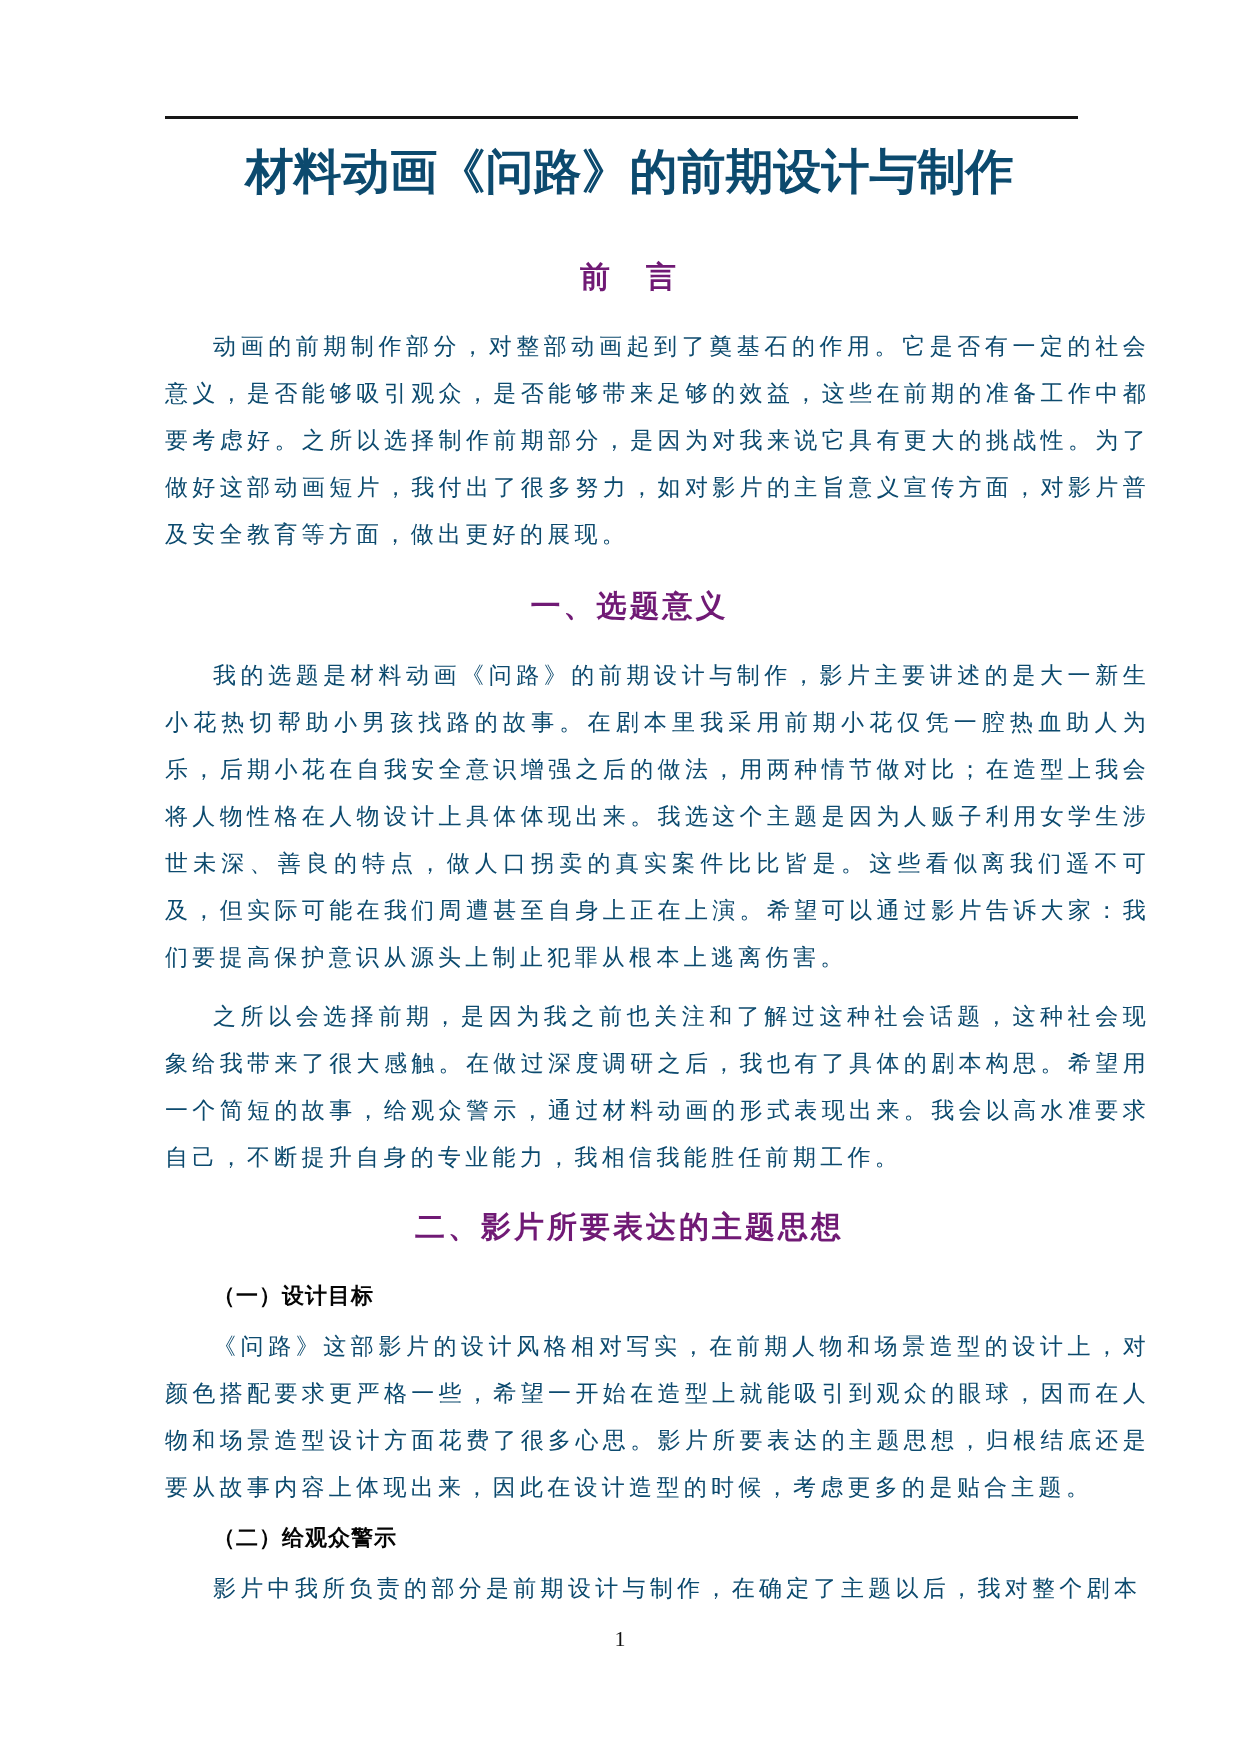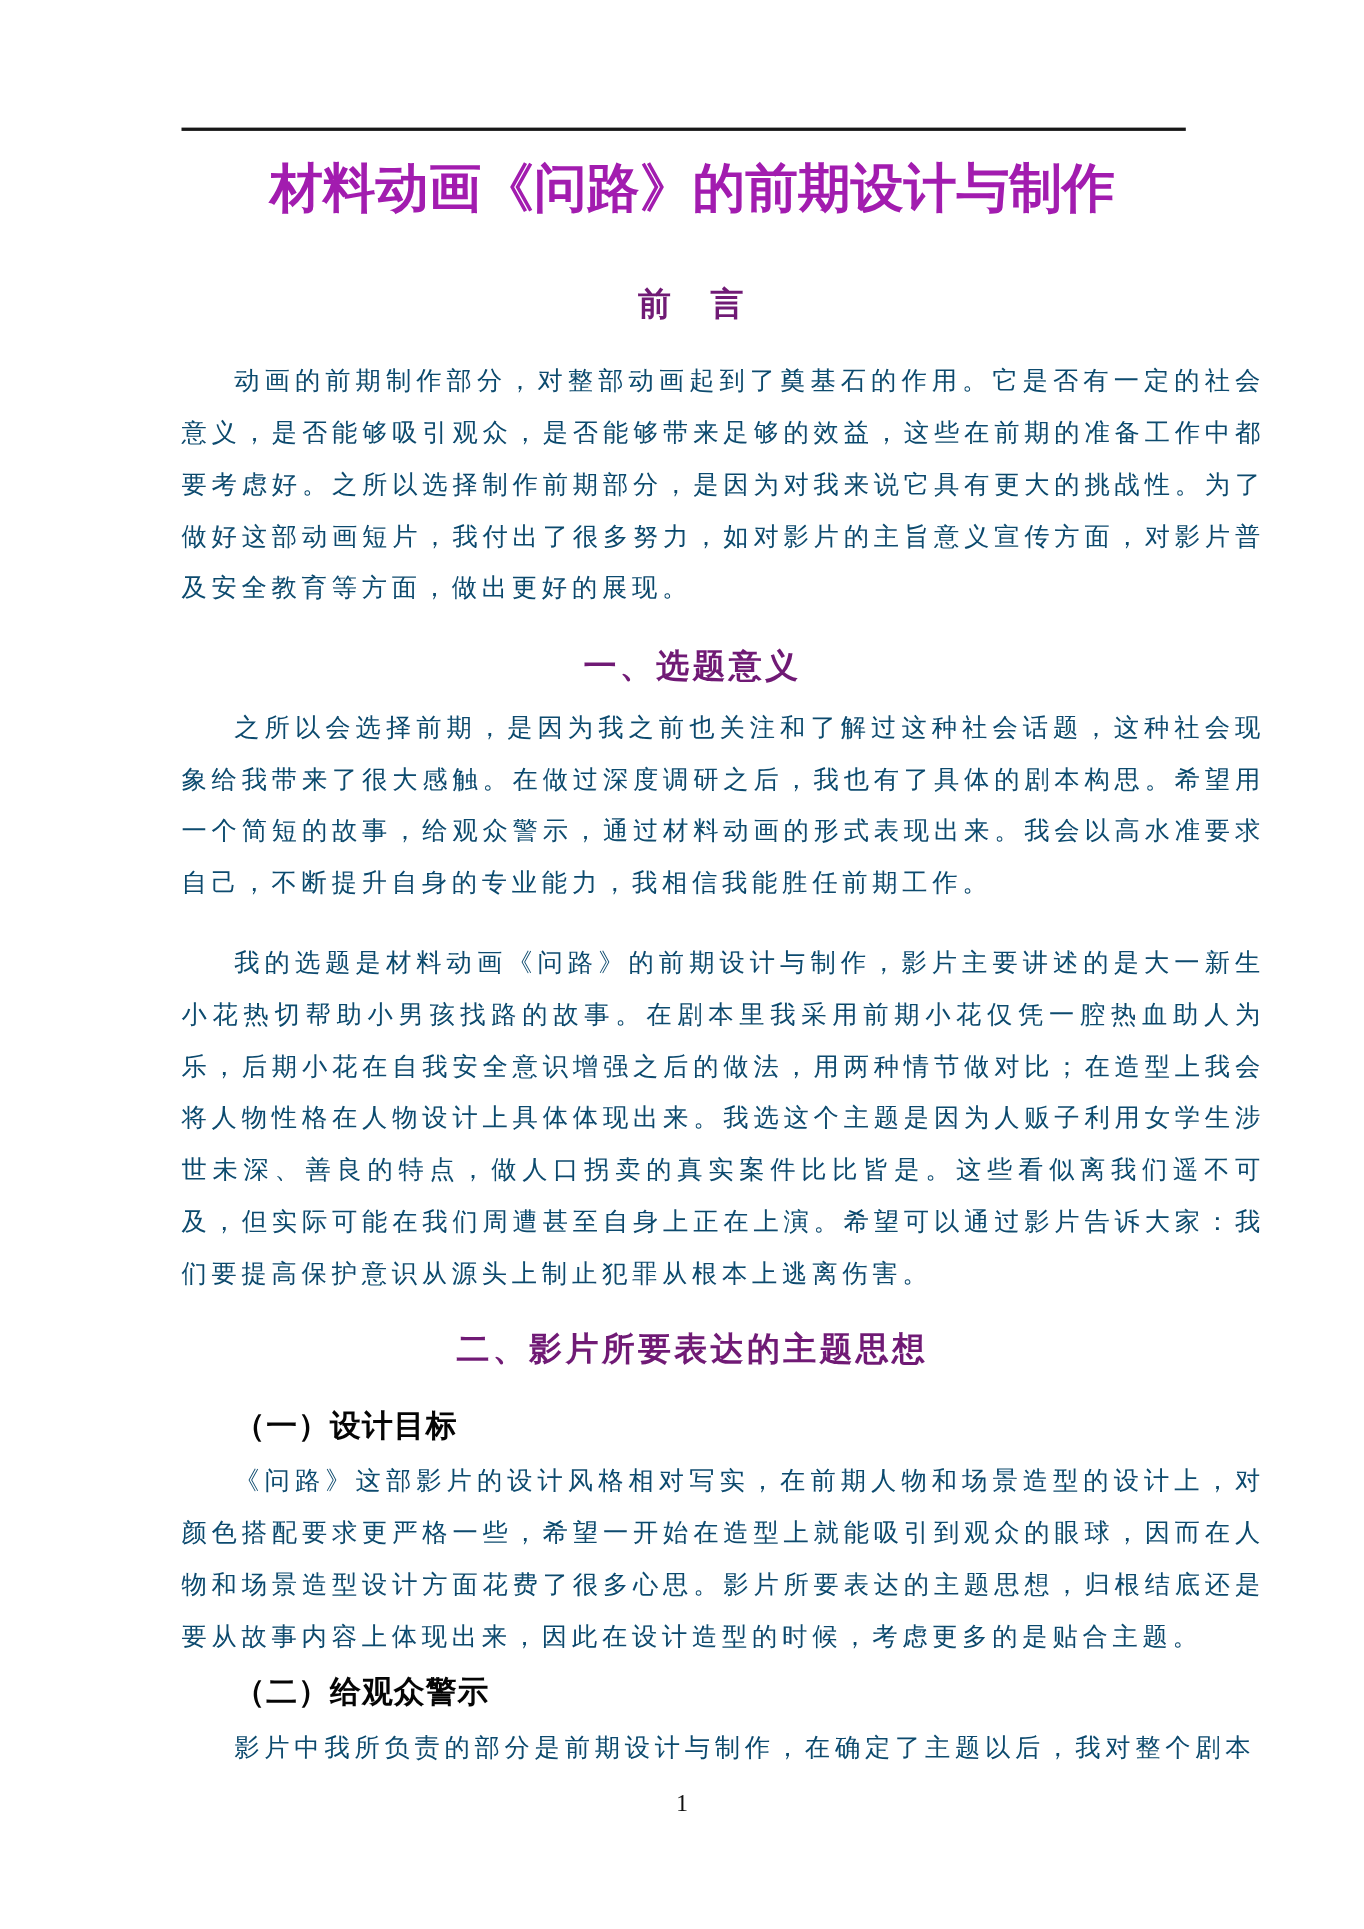--- a/index.html
+++ b/index.html
@@ -25,41 +25,41 @@
   }
   .doc-title {
     font-family: "Liberation Sans", "DejaVu Sans", sans-serif;
     font-weight: 700;
     font-size: 48px;
     line-height: 58px;
     letter-spacing: 0px;
     text-align: center;
     padding-right: 56px;
     margin: 24px 0 0 0;
-    color: #a21caf;
+    color: #0c4a6e;
     white-space: nowrap;
   }
   .center-heading {
     font-family: "Liberation Sans", "DejaVu Sans", sans-serif;
     font-weight: 700;
     font-size: 30px;
     line-height: 40px;
     letter-spacing: 3px;
     text-align: center;
     padding-right: 56px;
     margin: 0;
     color: #701a75;
   }
   .h-preface { margin-top: 57px; line-height: 38px; }
   .h-s1      { margin-top: 28px; }
   .h-s2      { margin-top: 26px; }
   .sub-heading {
     font-family: "Liberation Sans", "DejaVu Sans", sans-serif;
     font-weight: 700;
-    font-size: 28px;
+    font-size: 22px;
     line-height: 32px;
     letter-spacing: 1px;
     text-indent: 48px;
     margin: 0;
     color: #050505;
   }
   .sh-1 { margin-top: 33px; }
   .sh-2 { margin-top: 11px; }
   .body-para {
     font-family: "Liberation Serif", "DejaVu Serif", serif;
@@ -93,23 +93,23 @@
   <div class="header-rule"></div>
 
   <h1 class="doc-title">材料动画《问路》的前期设计与制作</h1>
 
   <h2 class="center-heading h-preface">前　言</h2>
 
   <p class="body-para bp-1">动画的前期制作部分，对整部动画起到了奠基石的作用。它是否有一定的社会意义，是否能够吸引观众，是否能够带来足够的效益，这些在前期的准备工作中都要考虑好。之所以选择制作前期部分，是因为对我来说它具有更大的挑战性。为了做好这部动画短片，我付出了很多努力，如对影片的主旨意义宣传方面，对影片普及安全教育等方面，做出更好的展现。</p>
 
   <h2 class="center-heading h-s1">一、选题意义</h2>
 
+  <p class="body-para bp-2">我的选题是材料动画《问路》的前期设计与制作，影片主要讲述的是大一新生小花热切帮助小男孩找路的故事。在剧本里我采用前期小花仅凭一腔热血助人为乐，后期小花在自我安全意识增强之后的做法，用两种情节做对比；在造型上我会将人物性格在人物设计上具体体现出来。我选这个主题是因为人贩子利用女学生涉世未深、善良的特点，做人口拐卖的真实案件比比皆是。这些看似离我们遥不可及，但实际可能在我们周遭甚至自身上正在上演。希望可以通过影片告诉大家：我们要提高保护意识从源头上制止犯罪从根本上逃离伤害。</p>
+
   <p class="body-para bp-3">之所以会选择前期，是因为我之前也关注和了解过这种社会话题，这种社会现象给我带来了很大感触。在做过深度调研之后，我也有了具体的剧本构思。希望用一个简短的故事，给观众警示，通过材料动画的形式表现出来。我会以高水准要求自己，不断提升自身的专业能力，我相信我能胜任前期工作。</p>
-
-  <p class="body-para bp-2">我的选题是材料动画《问路》的前期设计与制作，影片主要讲述的是大一新生小花热切帮助小男孩找路的故事。在剧本里我采用前期小花仅凭一腔热血助人为乐，后期小花在自我安全意识增强之后的做法，用两种情节做对比；在造型上我会将人物性格在人物设计上具体体现出来。我选这个主题是因为人贩子利用女学生涉世未深、善良的特点，做人口拐卖的真实案件比比皆是。这些看似离我们遥不可及，但实际可能在我们周遭甚至自身上正在上演。希望可以通过影片告诉大家：我们要提高保护意识从源头上制止犯罪从根本上逃离伤害。</p>
 
   <h2 class="center-heading h-s2">二、影片所要表达的主题思想</h2>
 
   <h3 class="sub-heading sh-1">（一）设计目标</h3>
 
   <p class="body-para bp-4">《问路》这部影片的设计风格相对写实，在前期人物和场景造型的设计上，对颜色搭配要求更严格一些，希望一开始在造型上就能吸引到观众的眼球，因而在人物和场景造型设计方面花费了很多心思。影片所要表达的主题思想，归根结底还是要从故事内容上体现出来，因此在设计造型的时候，考虑更多的是贴合主题。</p>
 
   <h3 class="sub-heading sh-2">（二）给观众警示</h3>
 
   <p class="body-para bp-5">影片中我所负责的部分是前期设计与制作，在确定了主题以后，我对整个剧本</p>

